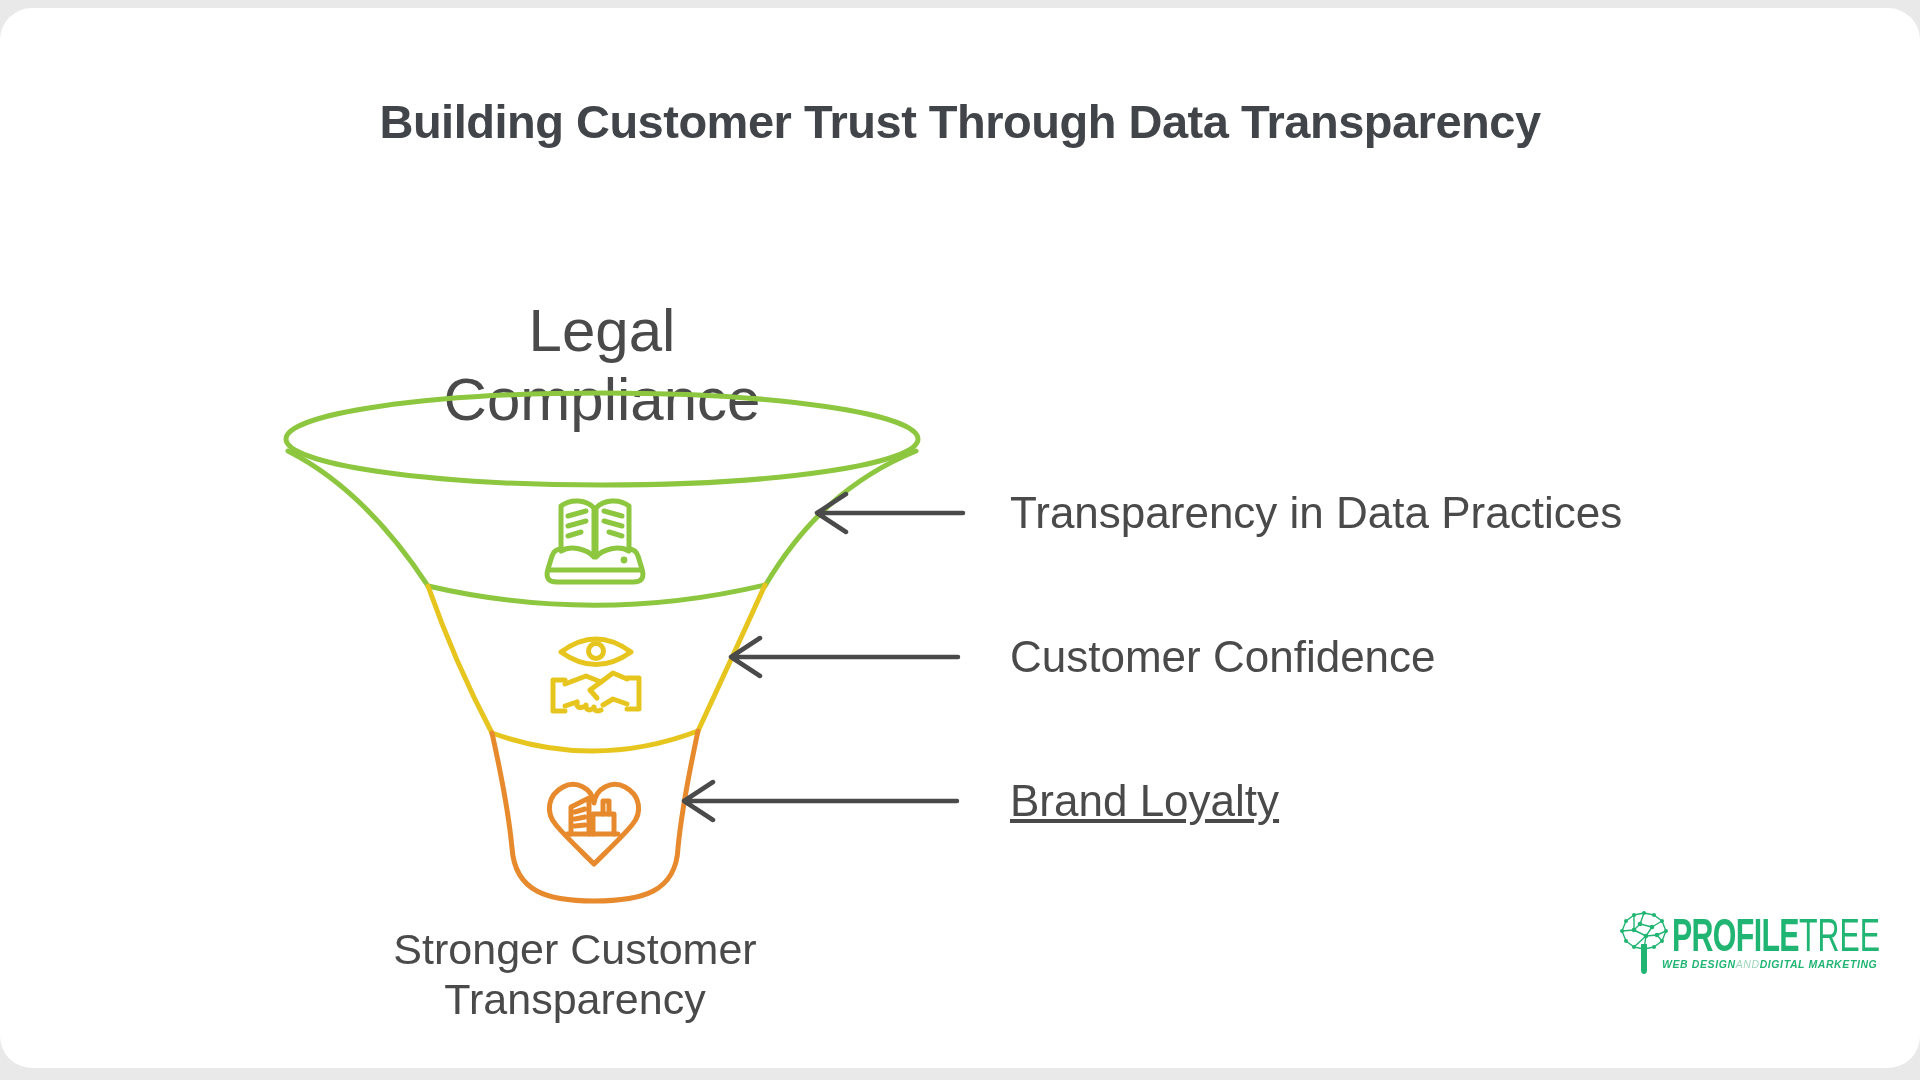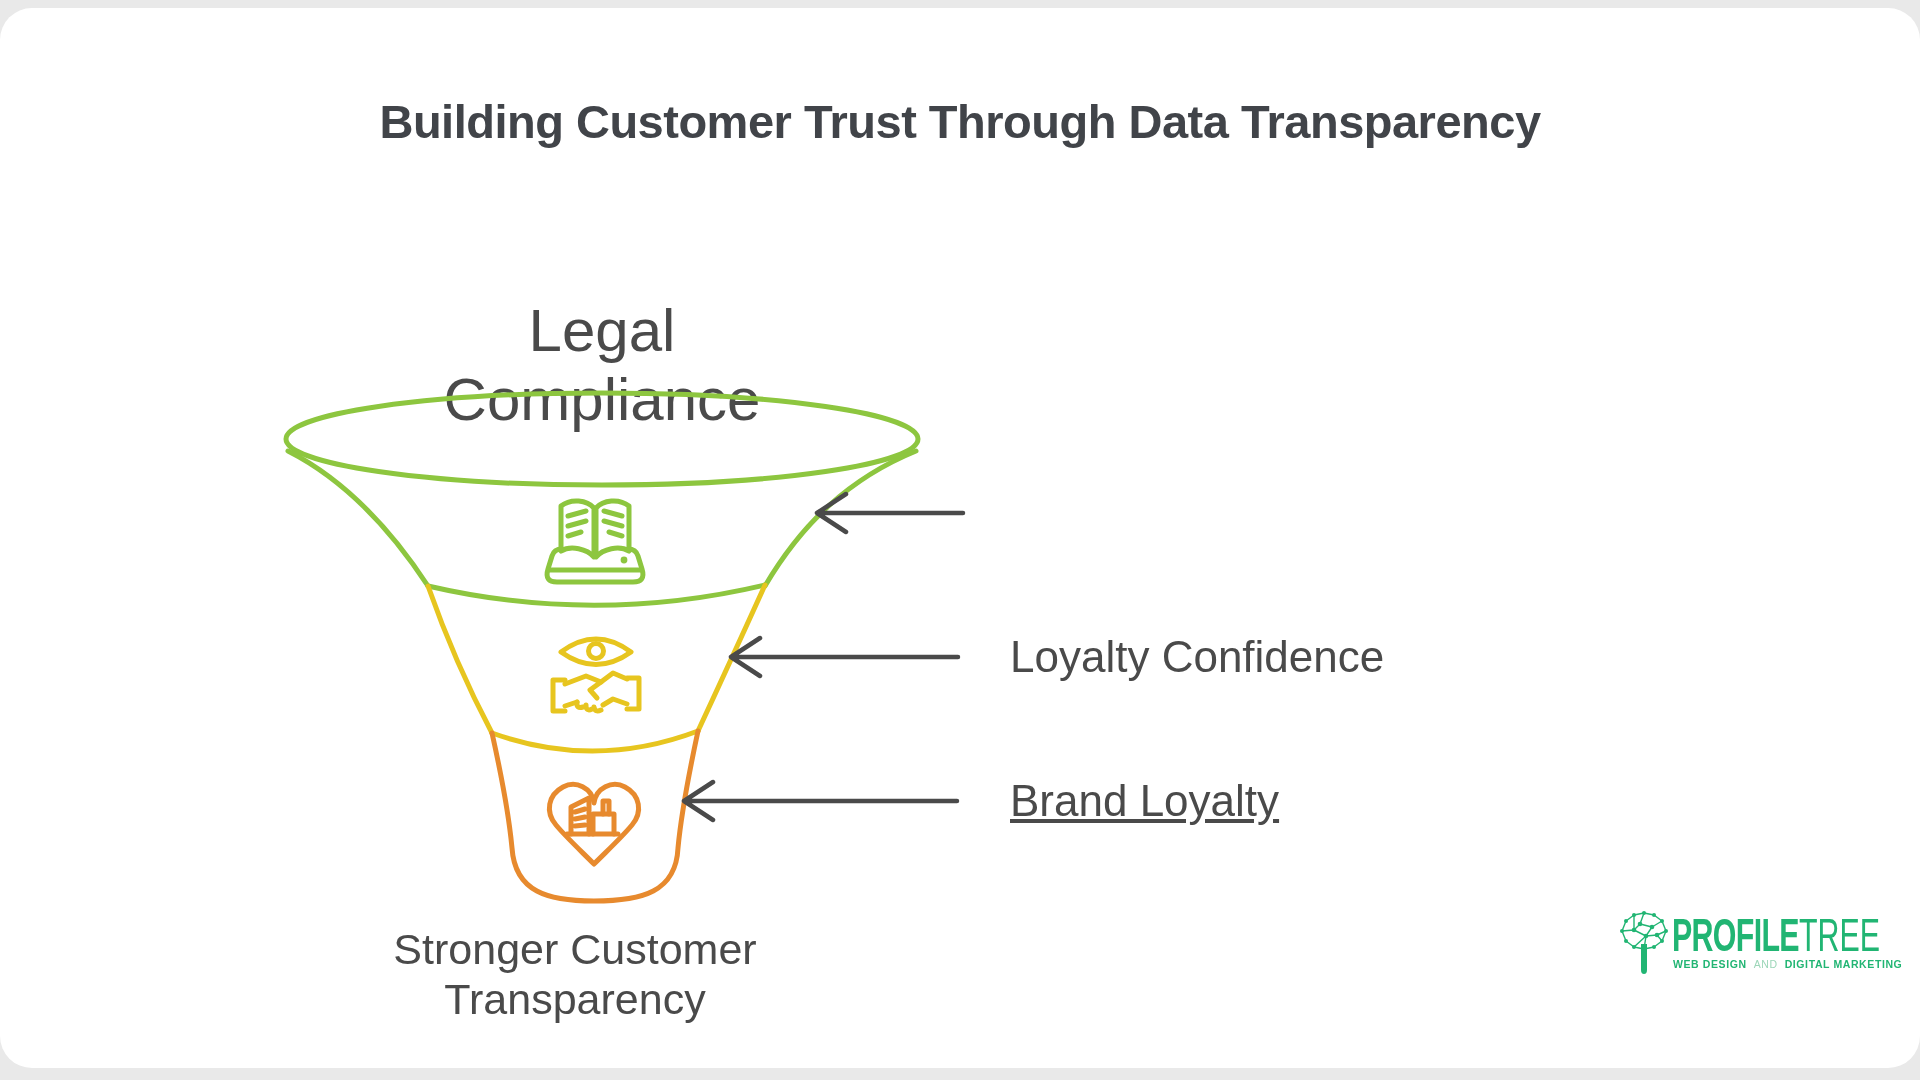--- a/index.html
+++ b/index.html
@@ -34,22 +34,22 @@
   svg .fg{fill:var(--c-green,#8DC63F);stroke:none;}
 
   .brand-logo{left:1620px;top:901px;width:300px;height:72px;}
   .logo-text-word{
     position:absolute;left:52px;top:4px;white-space:nowrap;
     font-size:46px;font-weight:700;letter-spacing:-1px;line-height:44px;
     color:var(--c-logo,#21B573);transform:scaleX(0.66);transform-origin:0 0;
   }
   .logo-text-word .light{font-weight:400;letter-spacing:0;}
   .logo-tagline{
-    position:absolute;left:53px;top:49px;display:flex;gap:7px;white-space:nowrap;
-    font-size:10.5px;font-weight:700;letter-spacing:0.6px;color:var(--c-logo,#21B573);
+    position:absolute;left:42px;top:49px;display:flex;gap:0;white-space:nowrap;
+    font-size:10.5px;font-weight:700;letter-spacing:0.6px;color:var(--c-logo,#21B573);font-style:italic;
   }
   .logo-tagline .and{font-weight:400;color:var(--c-logo-light,#9CD6B8);}
   .tree-icon{position:absolute;left:0;top:2px;}
   .tree-icon .net{stroke:var(--c-logo,#21B573);fill:none;stroke-width:1.4;stroke-linejoin:round;}
   .tree-icon .node{fill:var(--c-logo,#21B573);}
   .tree-icon .trunk{fill:var(--c-logo,#21B573);}
 </style>
 </head>
 <body>
 
@@ -113,21 +113,22 @@
       <path class="sa" d="M 963 505 L 820 505 M 846 486 L 817 505 L 846 524"></path>
     </g>
     <g>
       <path class="sa" d="M 958 649 L 734 649 M 760 630 L 731 649 L 760 668"></path>
     </g>
     <g>
       <path class="sa" d="M 957 793 L 687 793 M 713 774 L 684 793 L 713 812"></path>
     </g>
   </svg>
 
-  <div class="abs stage-label callout-label callout-2">Loyalty Confidence</div>
+  <div class="abs stage-label callout-label callout-1">Transparency in Data Practices</div>
+  <div class="abs stage-label callout-label callout-2">Customer Confidence</div>
   <div class="abs stage-label callout-label callout-3">Brand Loyalty</div>
 
   <div class="abs stage-label bottom-label">
     <span>Stronger Customer</span>
     <span>Transparency</span>
   </div>
 
   <div class="abs brand-logo">
     <svg class="tree-icon" width="48" height="66" viewBox="0 0 48 66">
       <path class="net" d="M 24 2 L 34 4 L 42 10 L 46 20 L 42 30 L 34 36 L 24 38 L 14 36 L 6 30 L 2 20 L 6 10 L 14 4 Z"></path>

